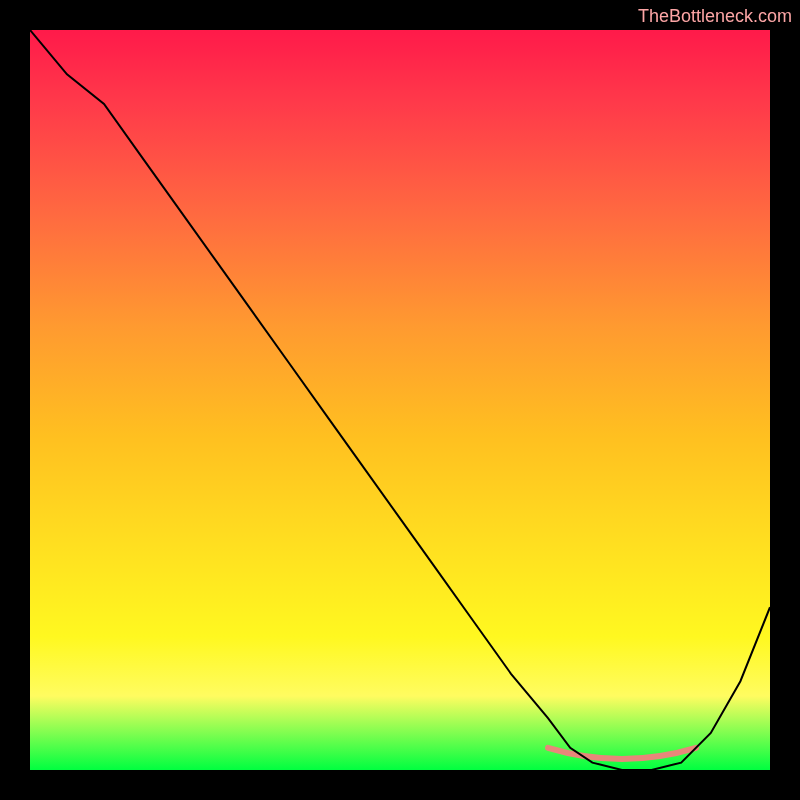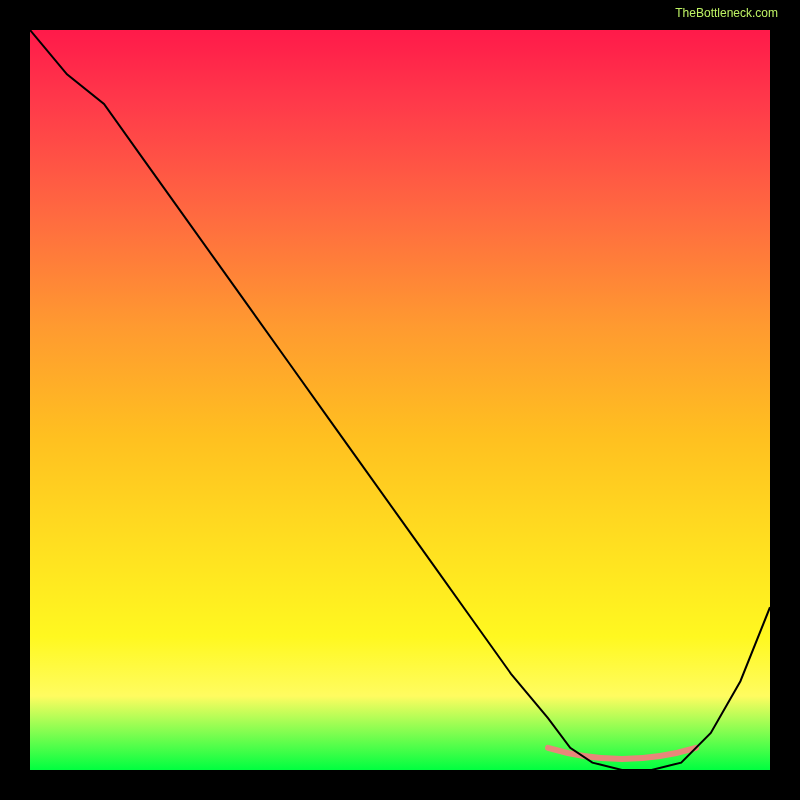--- a/index.html
+++ b/index.html
@@ -6,23 +6,23 @@
   body {
     width: 800px;
     height: 800px;
     background: #000;
     position: relative;
     font-family: Arial, sans-serif;
   }
   .watermark {
     position: absolute;
     top: 6px;
-    right: 22px;
-    color: #bef264;
-    font-size: 12px;
+    right: 8px;
+    color: #fca5a5;
+    font-size: 18px;
     font-weight: 500;
     z-index: 10;
   }
   .plot-area {
     position: absolute;
     left: 30px;
     top: 30px;
     width: 740px;
     height: 740px;
   }

